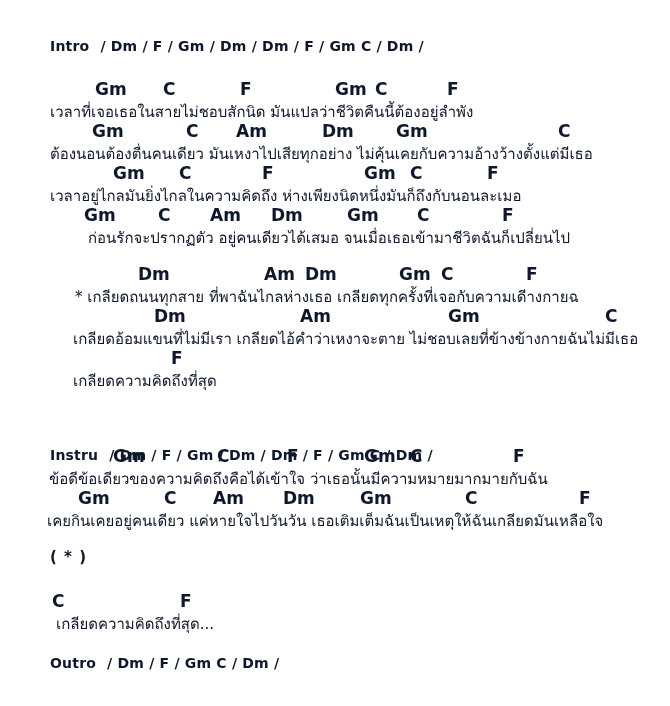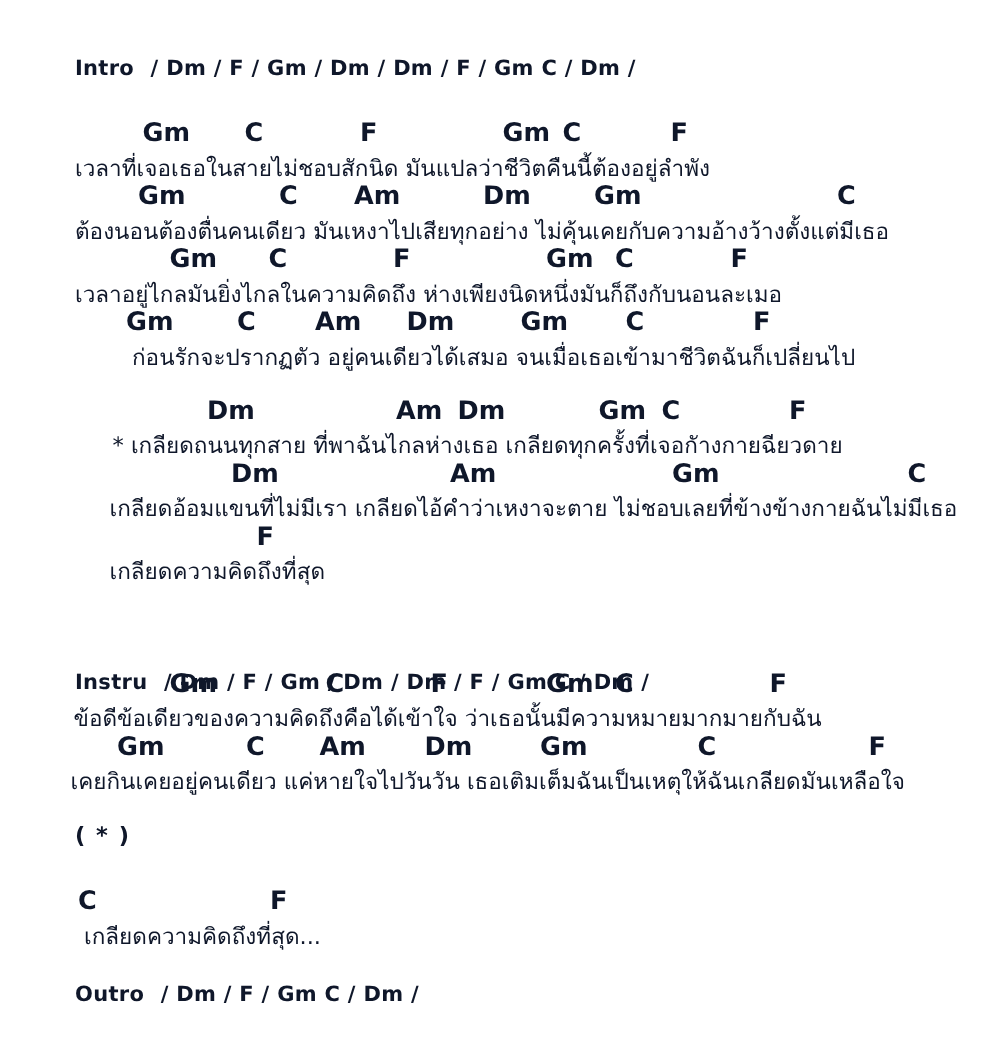--- a/index.html
+++ b/index.html
@@ -71,21 +71,21 @@
   <div class="row lyric-row" style="top:226px; left:52px;margin-left:36px;">ก่อนรักจะปรากฏตัว อยู่คนเดียวได้เสมอ จนเมื่อเธอเข้ามาชีวิตฉันก็เปลี่ยนไป</div>
 
   <div class="row chord-row" style="top:264px;">
     <span class="chord" style="left:138px">Dm</span>
     <span class="chord" style="left:264px">Am</span>
     <span class="chord" style="left:305px">Dm</span>
     <span class="chord" style="left:399px">Gm</span>
     <span class="chord" style="left:441px">C</span>
     <span class="chord" style="left:526px">F</span>
   </div>
-  <div class="row lyric-row" style="top:285px; left:75px;">* เกลียดถนนทุกสาย ที่พาฉันไกลห่างเธอ เกลียดทุกครั้งที่เจอกัางกายฉียวดาย</div>
+  <div class="row lyric-row" style="top:285px; left:75px;">* เกลียดถนนทุกสาย ที่พาฉันไกลห่างเธอ เกลียดทุกครั้งที่เจอกับความเดีางกายฉ</div>
 
   <div class="row chord-row" style="top:306px;">
     <span class="chord" style="left:154px">Dm</span>
     <span class="chord" style="left:300px">Am</span>
     <span class="chord" style="left:448px">Gm</span>
     <span class="chord" style="left:605px">C</span>
   </div>
   <div class="row lyric-row" style="top:327px; left:73px;">เกลียดอ้อมแขนที่ไม่มีเรา เกลียดไอ้คำว่าเหงาจะตาย ไม่ชอบเลยที่ข้างข้างกายฉันไม่มีเธอ</div>
 
   <div class="row chord-row" style="top:348px;">

